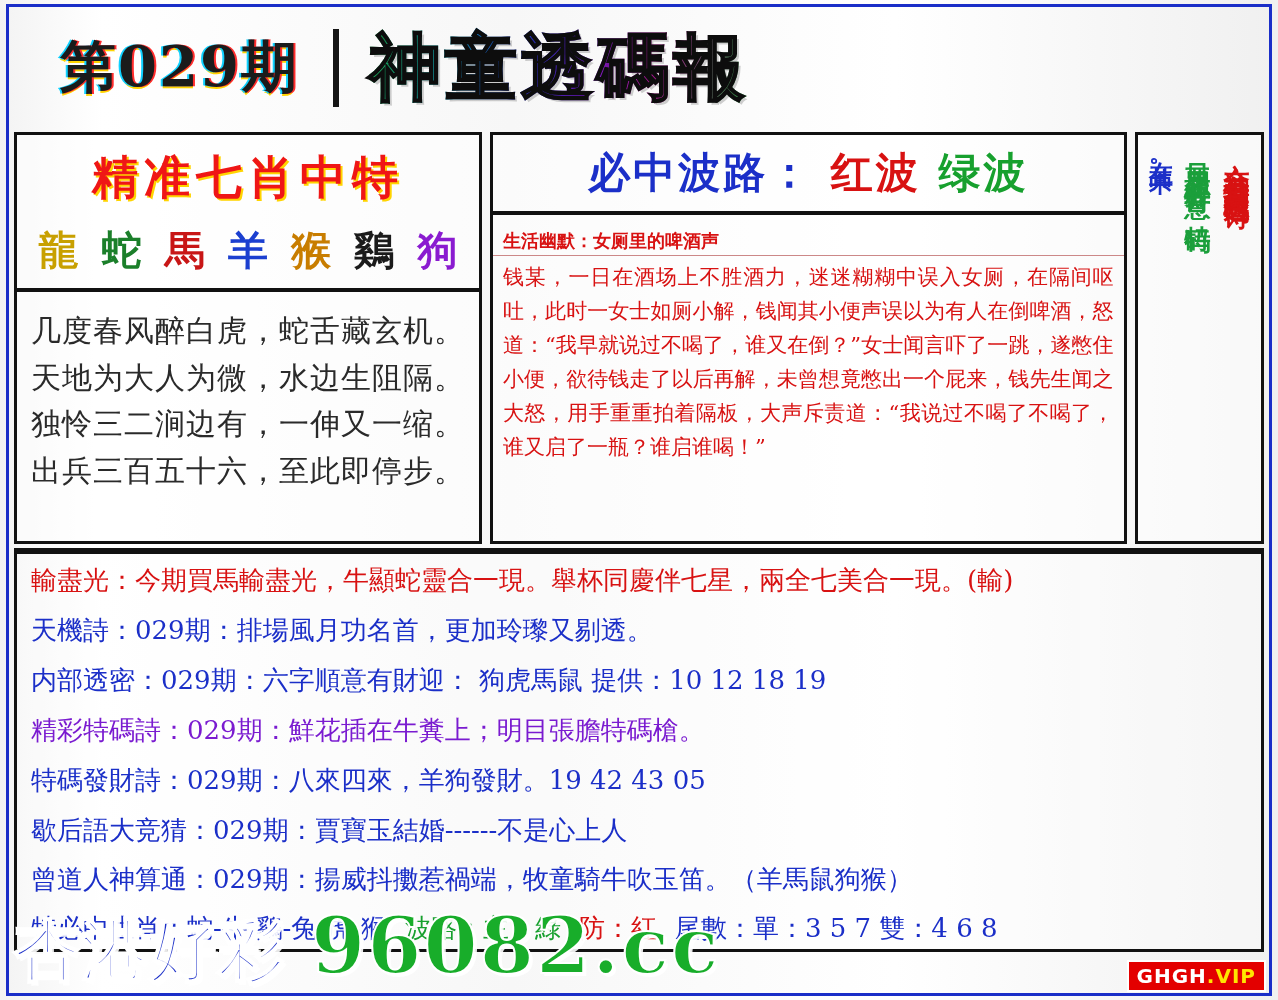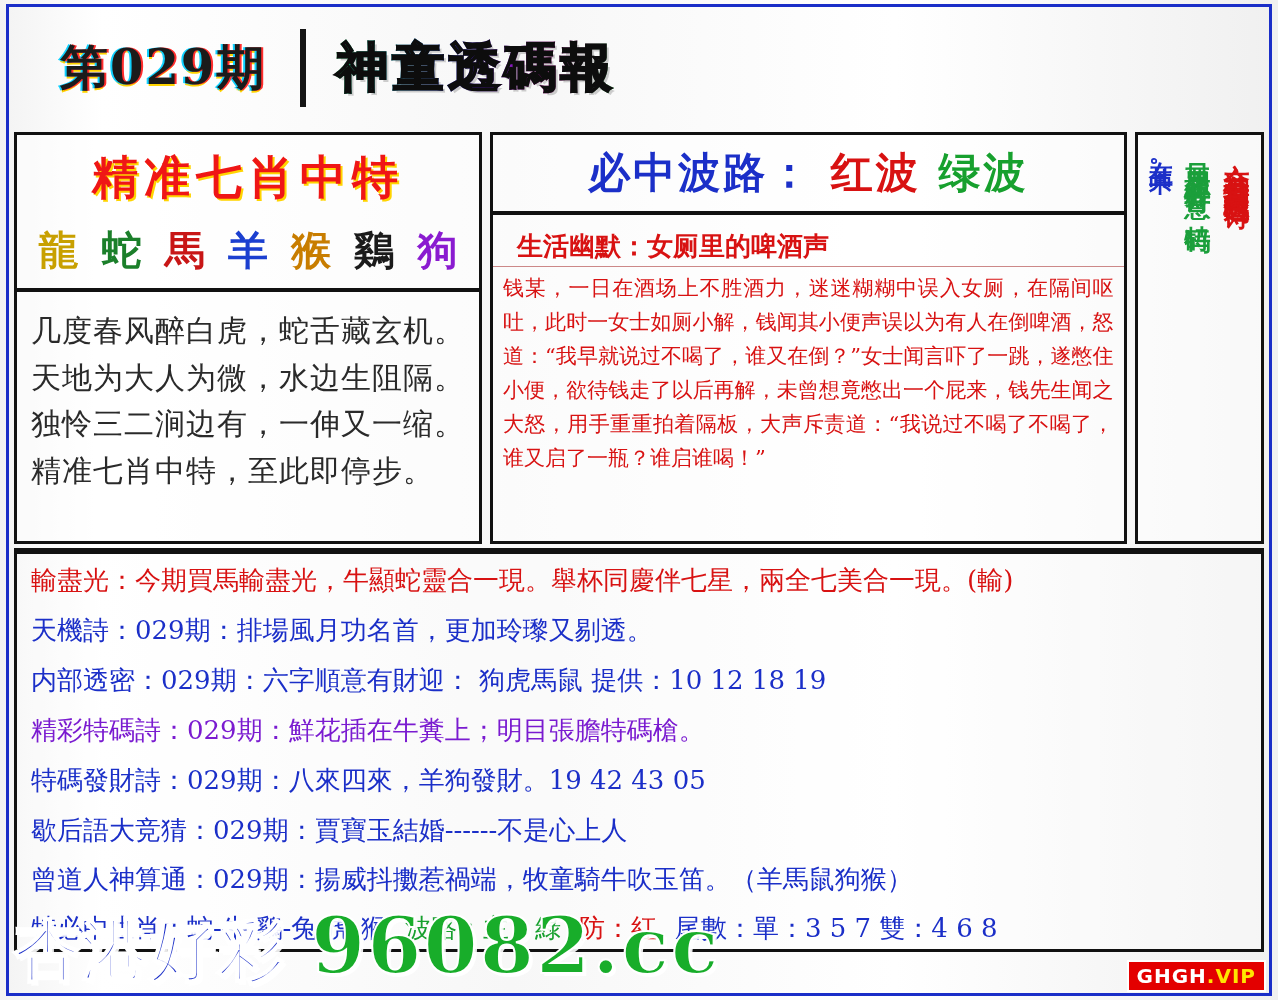--- a/index.html
+++ b/index.html
@@ -21,36 +21,36 @@
     box-sizing:border-box;
   }
   
   #header{
     position:absolute;left:12px;top:8px;width:1254px;height:120px;
     display:flex;align-items:center;
   }
   .issue{
     font-family:"DejaVu Serif","Liberation Serif",serif;
     font-weight:bold;
-    font-size:48px;
+    font-size:56px;
     margin-left:48px;
     color:#1b1b1b;
     letter-spacing:2px;
     text-shadow:
       2px 0 0 #ff2d2d,
       -2px 0 0 #0fd1ff,
       0 2px 0 #ffd400;
   }
   .hdr-divider{
     width:6px;height:78px;background:#151515;margin:0 30px 0 34px;
   }
   .masthead{
     font-family:"DejaVu Serif","Liberation Serif",serif;
     font-weight:bold;
-    font-size:52px;
+    font-size:72px;
     letter-spacing:4px;
     background:linear-gradient(100deg,#1b9f3b 0%,#16c2c2 18%,#1b39d0 38%,#7a1bd0 58%,#d01bb0 74%,#2ec04a 100%);
     -webkit-background-clip:text;background-clip:text;color:transparent;
     -webkit-text-stroke:2px #0d0d0d;
     text-shadow:3px 3px 0 rgba(0,0,0,.18);
     text-align:center;
   }
   
   #band{
     position:absolute;left:14px;top:132px;width:1250px;height:412px;
@@ -98,23 +98,23 @@
     font-weight:bold;font-size:42px;letter-spacing:3px;
     margin:10px 0 6px;
     border-bottom:4px solid #111;
     padding-bottom:10px;
     color:#1b2fc8;
   }
   .mid-title .w1{color:#1b2fc8;}
   .mid-title .w2{color:#d81212;}
   .mid-title .w3{color:#17a02e;}
   .joke-head{
-    color:#d81212;font-weight:bold;font-size:26px;
-    font-family:"DejaVu Serif","Liberation Serif",serif;
-    padding:8px 24px 2px;
+    color:#d81212;font-weight:bold;font-size:18px;
+    font-family:"DejaVu Serif","Liberation Serif",serif;
+    padding:8px 10px 2px;
     border-bottom:1px solid #c88;
   }
   .joke-body{
     padding:4px 10px 0;
     font-family:"DejaVu Serif","Liberation Serif",serif;
     font-size:21px;line-height:1.62;color:#d81212;
     text-align:justify;
   }
   
   .panel-right{
@@ -212,21 +212,21 @@
         <span class="zodiac z2">馬</span>
         <span class="zodiac z3">羊</span>
         <span class="zodiac z4">猴</span>
         <span class="zodiac z5">鷄</span>
         <span class="zodiac z6">狗</span>
       </div>
       <div class="verses">
         <div class="verse">几度春风醉白虎，蛇舌藏玄机。</div>
         <div class="verse">天地为大人为微，水边生阻隔。</div>
         <div class="verse">独怜三二涧边有，一伸又一缩。</div>
-        <div class="verse">精准七肖中特，至此即停步。</div>
+        <div class="verse">出兵三百五十六，至此即停步。</div>
       </div>
     </div>
 
     <div class="panel panel-mid">
       <div class="mid-title">
         <span class="w1">必中波路：</span>
         <span class="w2">红波</span>
         <span class="w3">绿波</span>
       </div>
       <div class="joke-head">生活幽默：女厕里的啤酒声</div>

